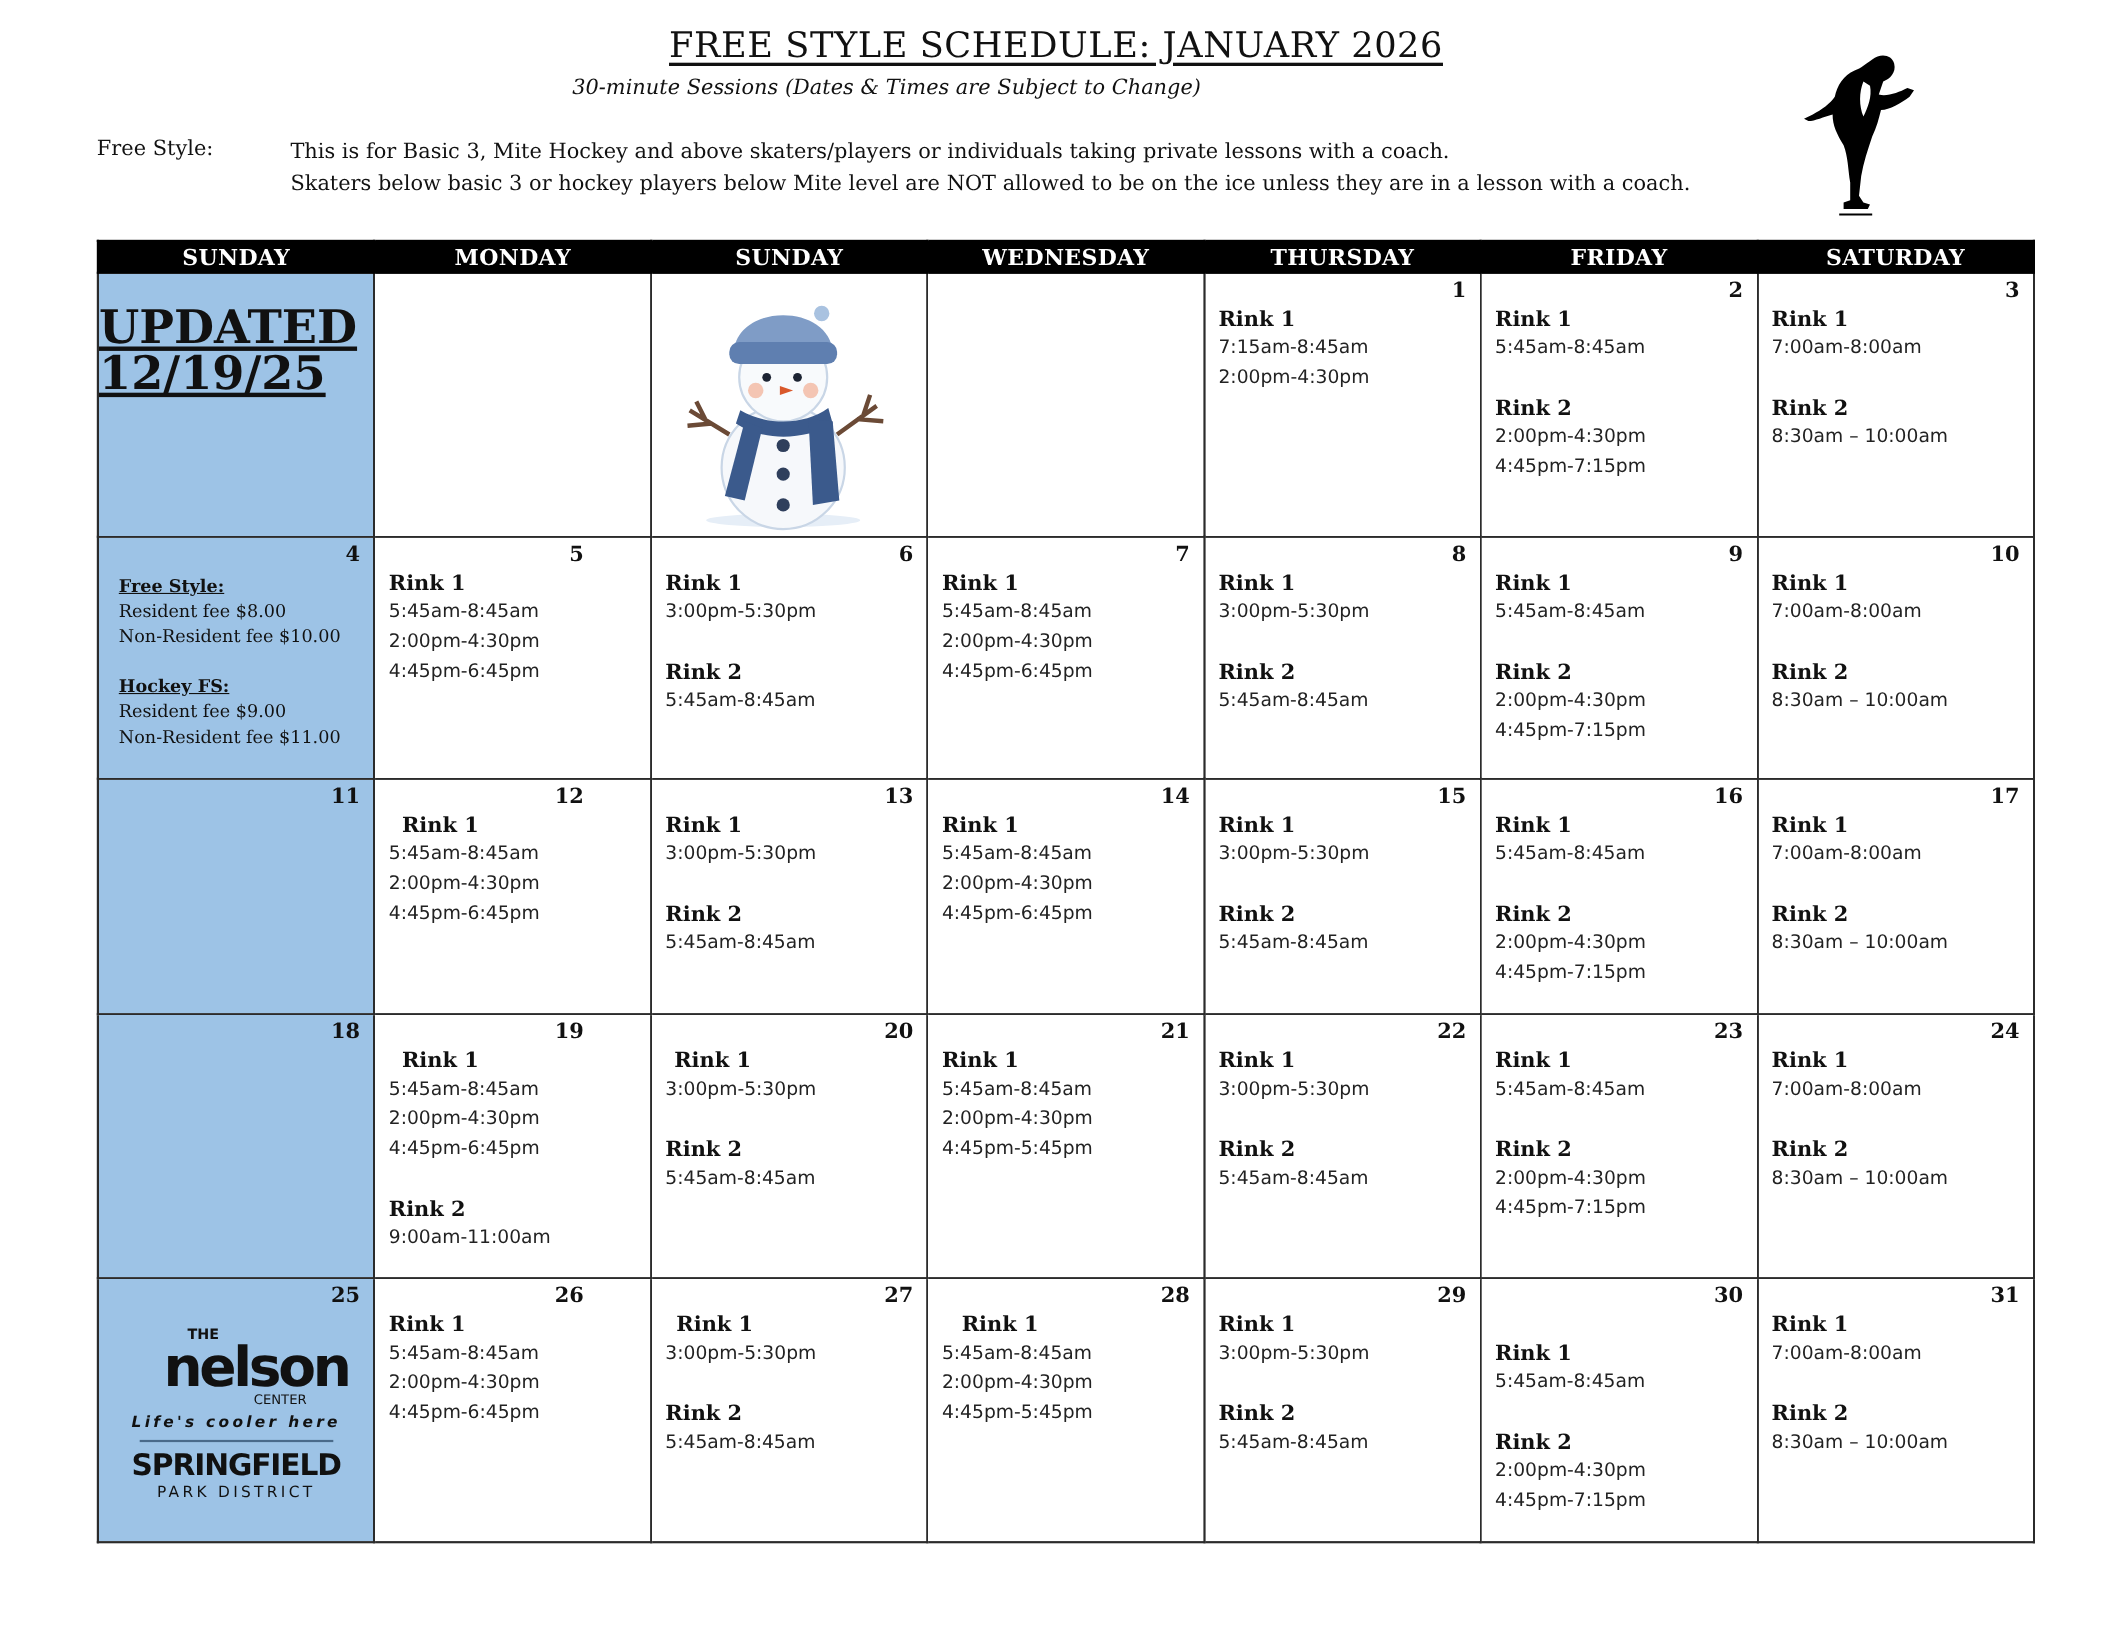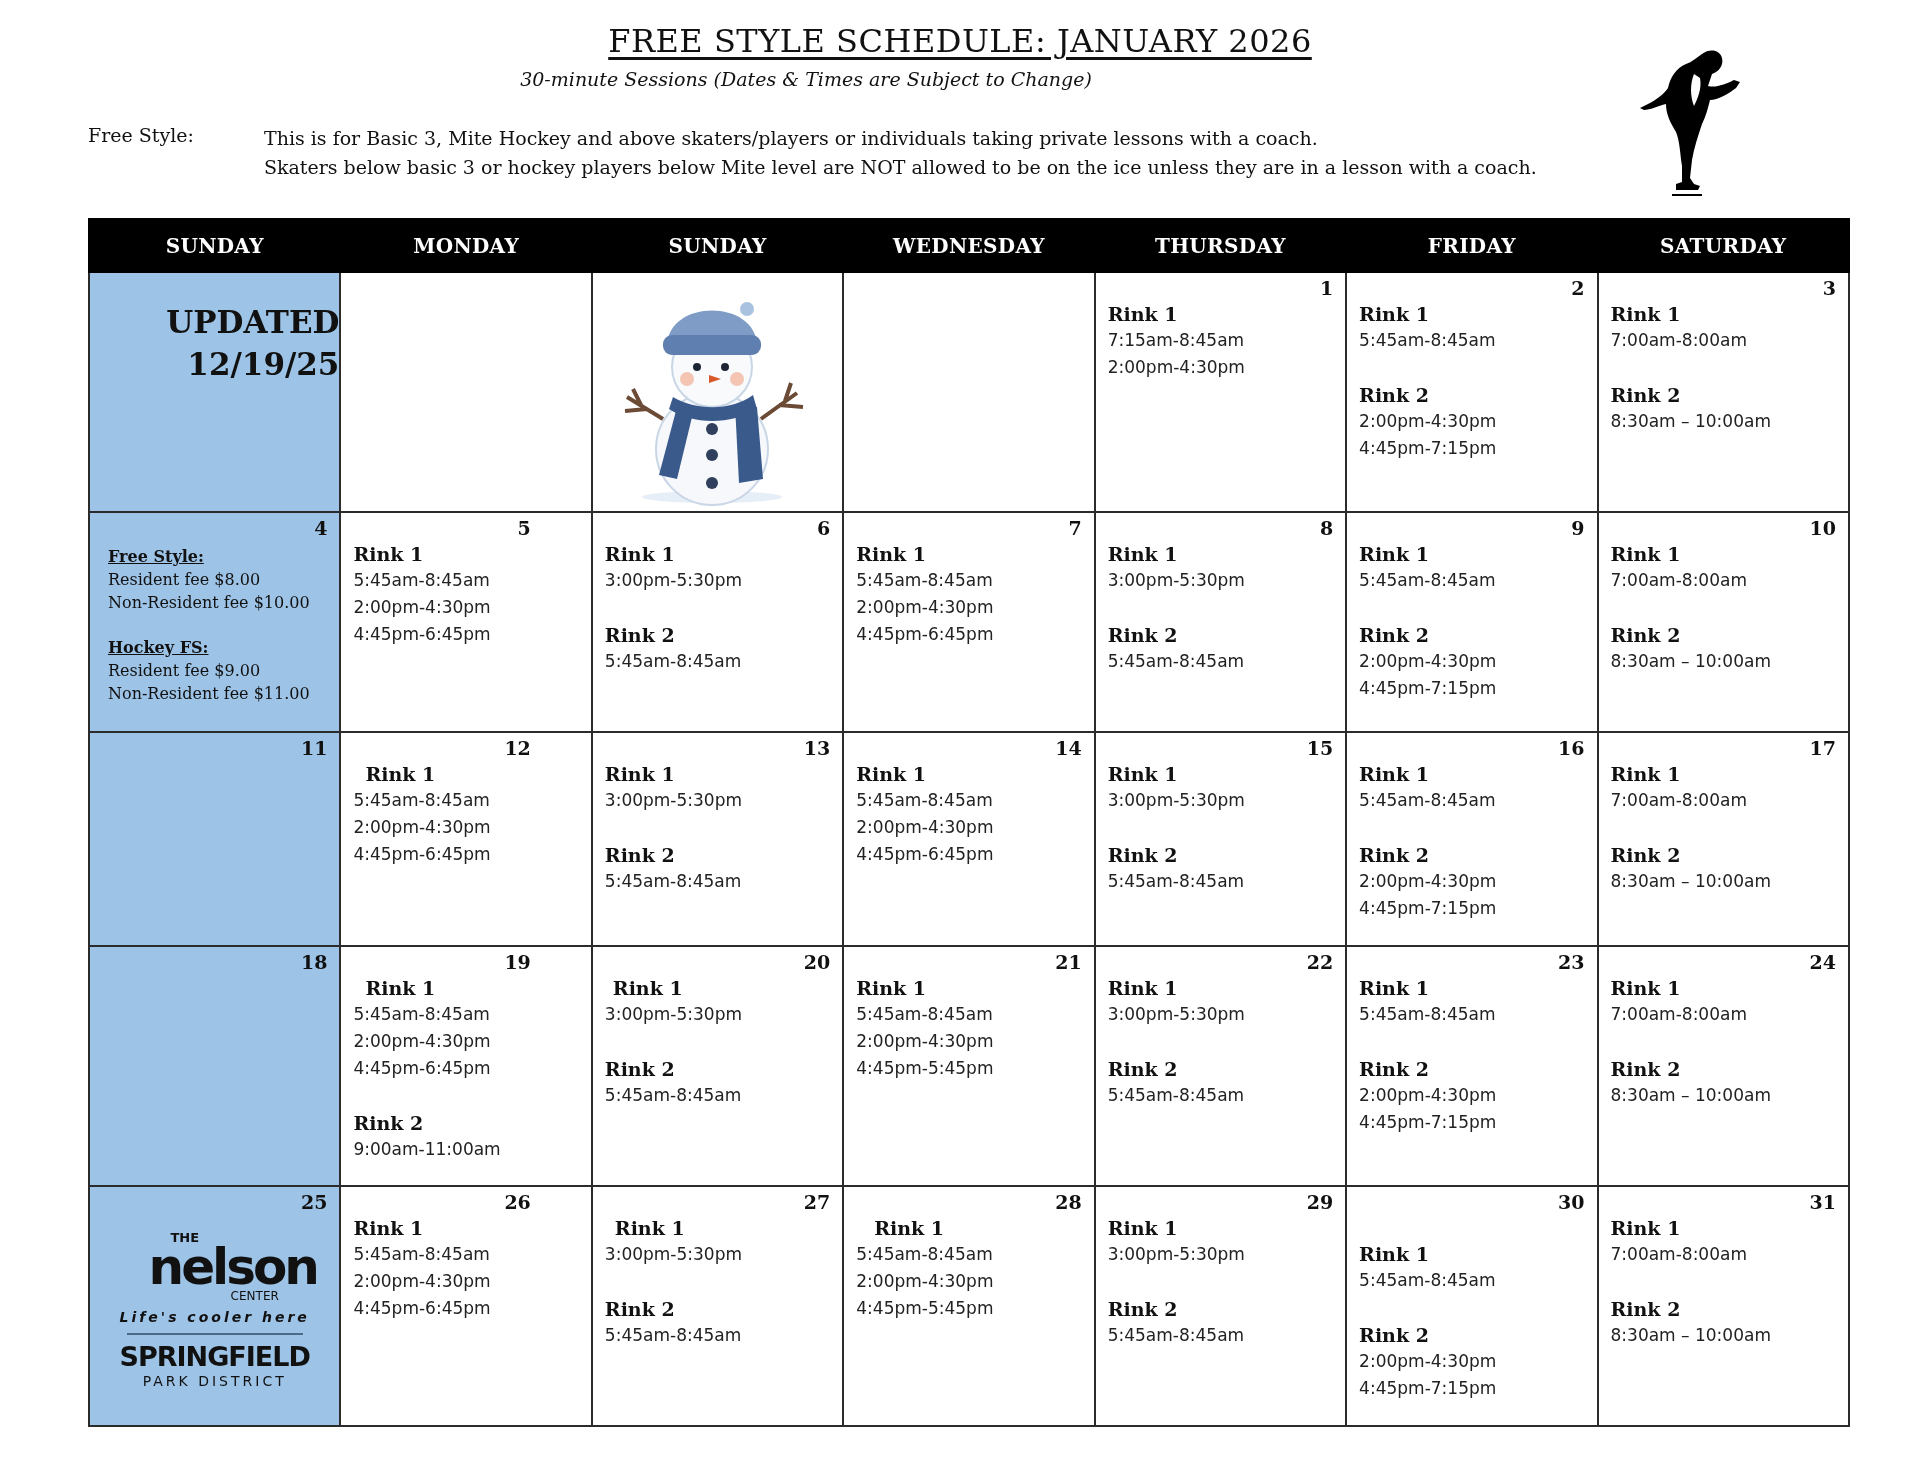--- a/index.html
+++ b/index.html
@@ -24,21 +24,21 @@
   }
   .skater {
     position: absolute; left: 1636px; top: 44px; width: 110px; height: 156px;
   }
   .calendar {
     position: absolute; left: 88px; top: 218px; width: 1762px;
     border-collapse: collapse; table-layout: fixed;
   }
   .calendar th {
     background: #000; color: #fff; height: 27px; font-size: 20px; font-weight: bold;
-    font-family: "DejaVu Serif", serif; padding: 12px; letter-spacing: 0.3px;
+    font-family: "DejaVu Serif", serif; padding: 0; letter-spacing: 0.3px;
     border: 2px solid #000;
   }
   .calendar td {
     border: 2px solid #2b2b2b; vertical-align: top; position: relative; padding: 0;
     background: #fff;
   }
   .calendar td.sun { background: #9dc3e6; }
   .row1 td { height: 238px; }
   .row2 td { height: 218px; }
   .row3 td { height: 212px; }
@@ -53,22 +53,22 @@
   .rink {
     font-family: "DejaVu Serif", serif; font-weight: bold; font-size: 19px;
     margin-top: 0; line-height: 26px;
   }
   .rink + .time { }
   .block + .block { margin-top: 28px; }
   .time {
     font-family: "DejaVu Sans", sans-serif; font-size: 17px; line-height: 27px; color: #222;
   }
   .updated {
-    position: absolute; left: 0; right: 0; top: 28px; text-align: right;
-    font-family: "DejaVu Serif", serif; font-weight: bold; font-size: 31px; line-height: 42px;
+    position: absolute; left: 0; right: 0; top: 28px; text-align: left;
+    font-family: "DejaVu Serif", serif; font-weight: bold; font-size: 42px; line-height: 42px; text-decoration: underline;
   }
   .fees {
     position: absolute; left: 18px; top: 32px; font-size: 16px; line-height: 23px;
     font-family: "DejaVu Serif", serif;
   }
   .fees .hdr { font-weight: bold; text-decoration: underline; }
   .fees .gap { height: 22px; }
   .snowman { position: absolute; left: 14px; top: 6px; width: 210px; height: 228px; }
   .logo {
     position: absolute; left: 0; right: 0; top: 44px; text-align: center;

